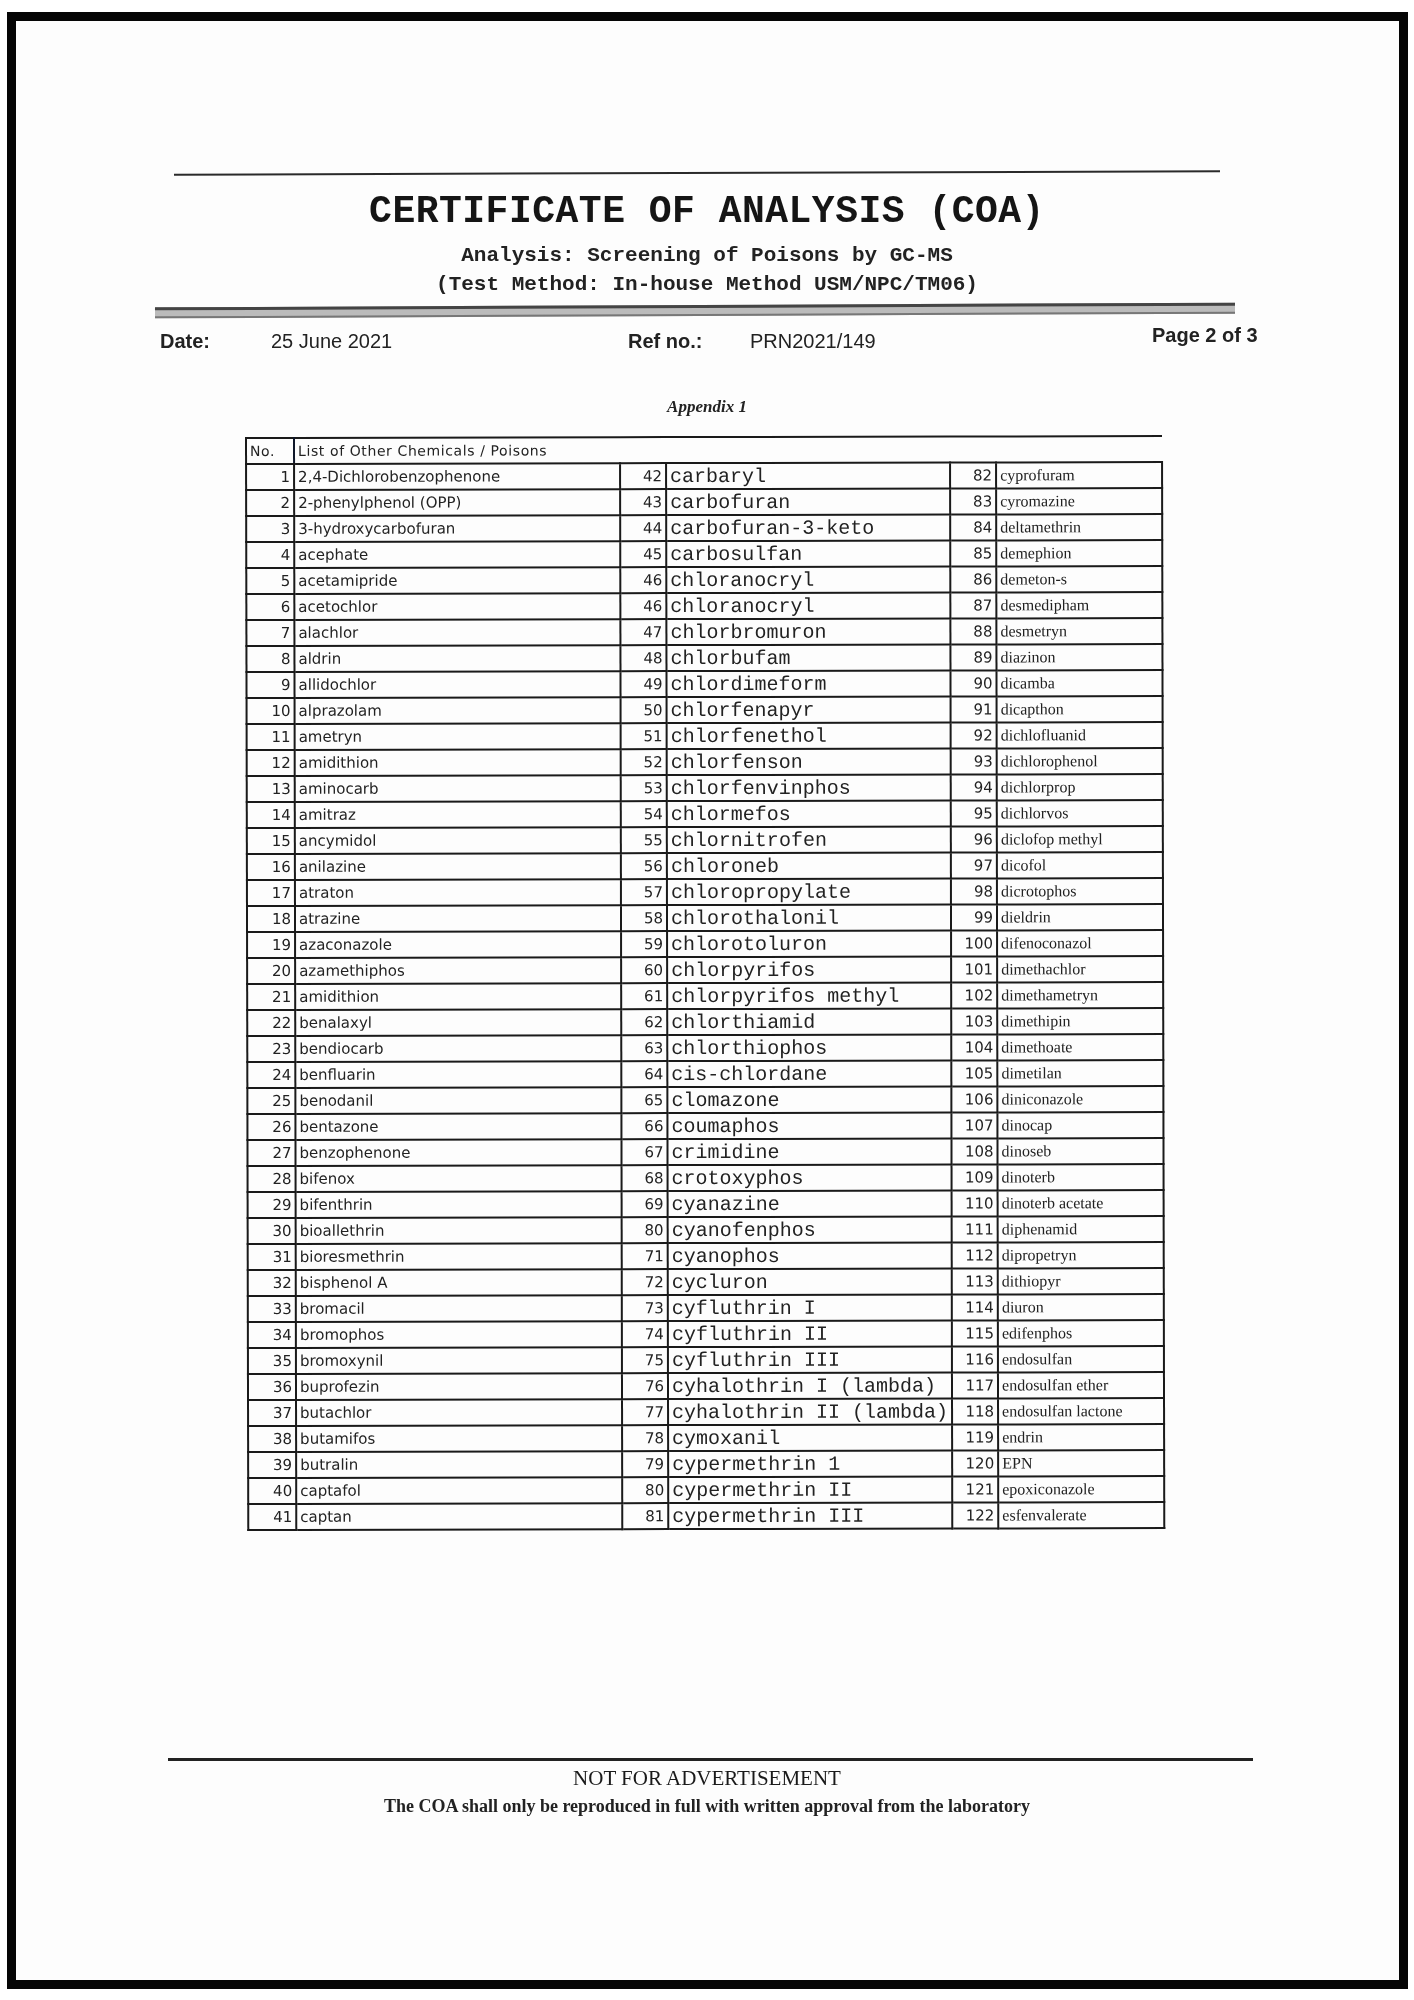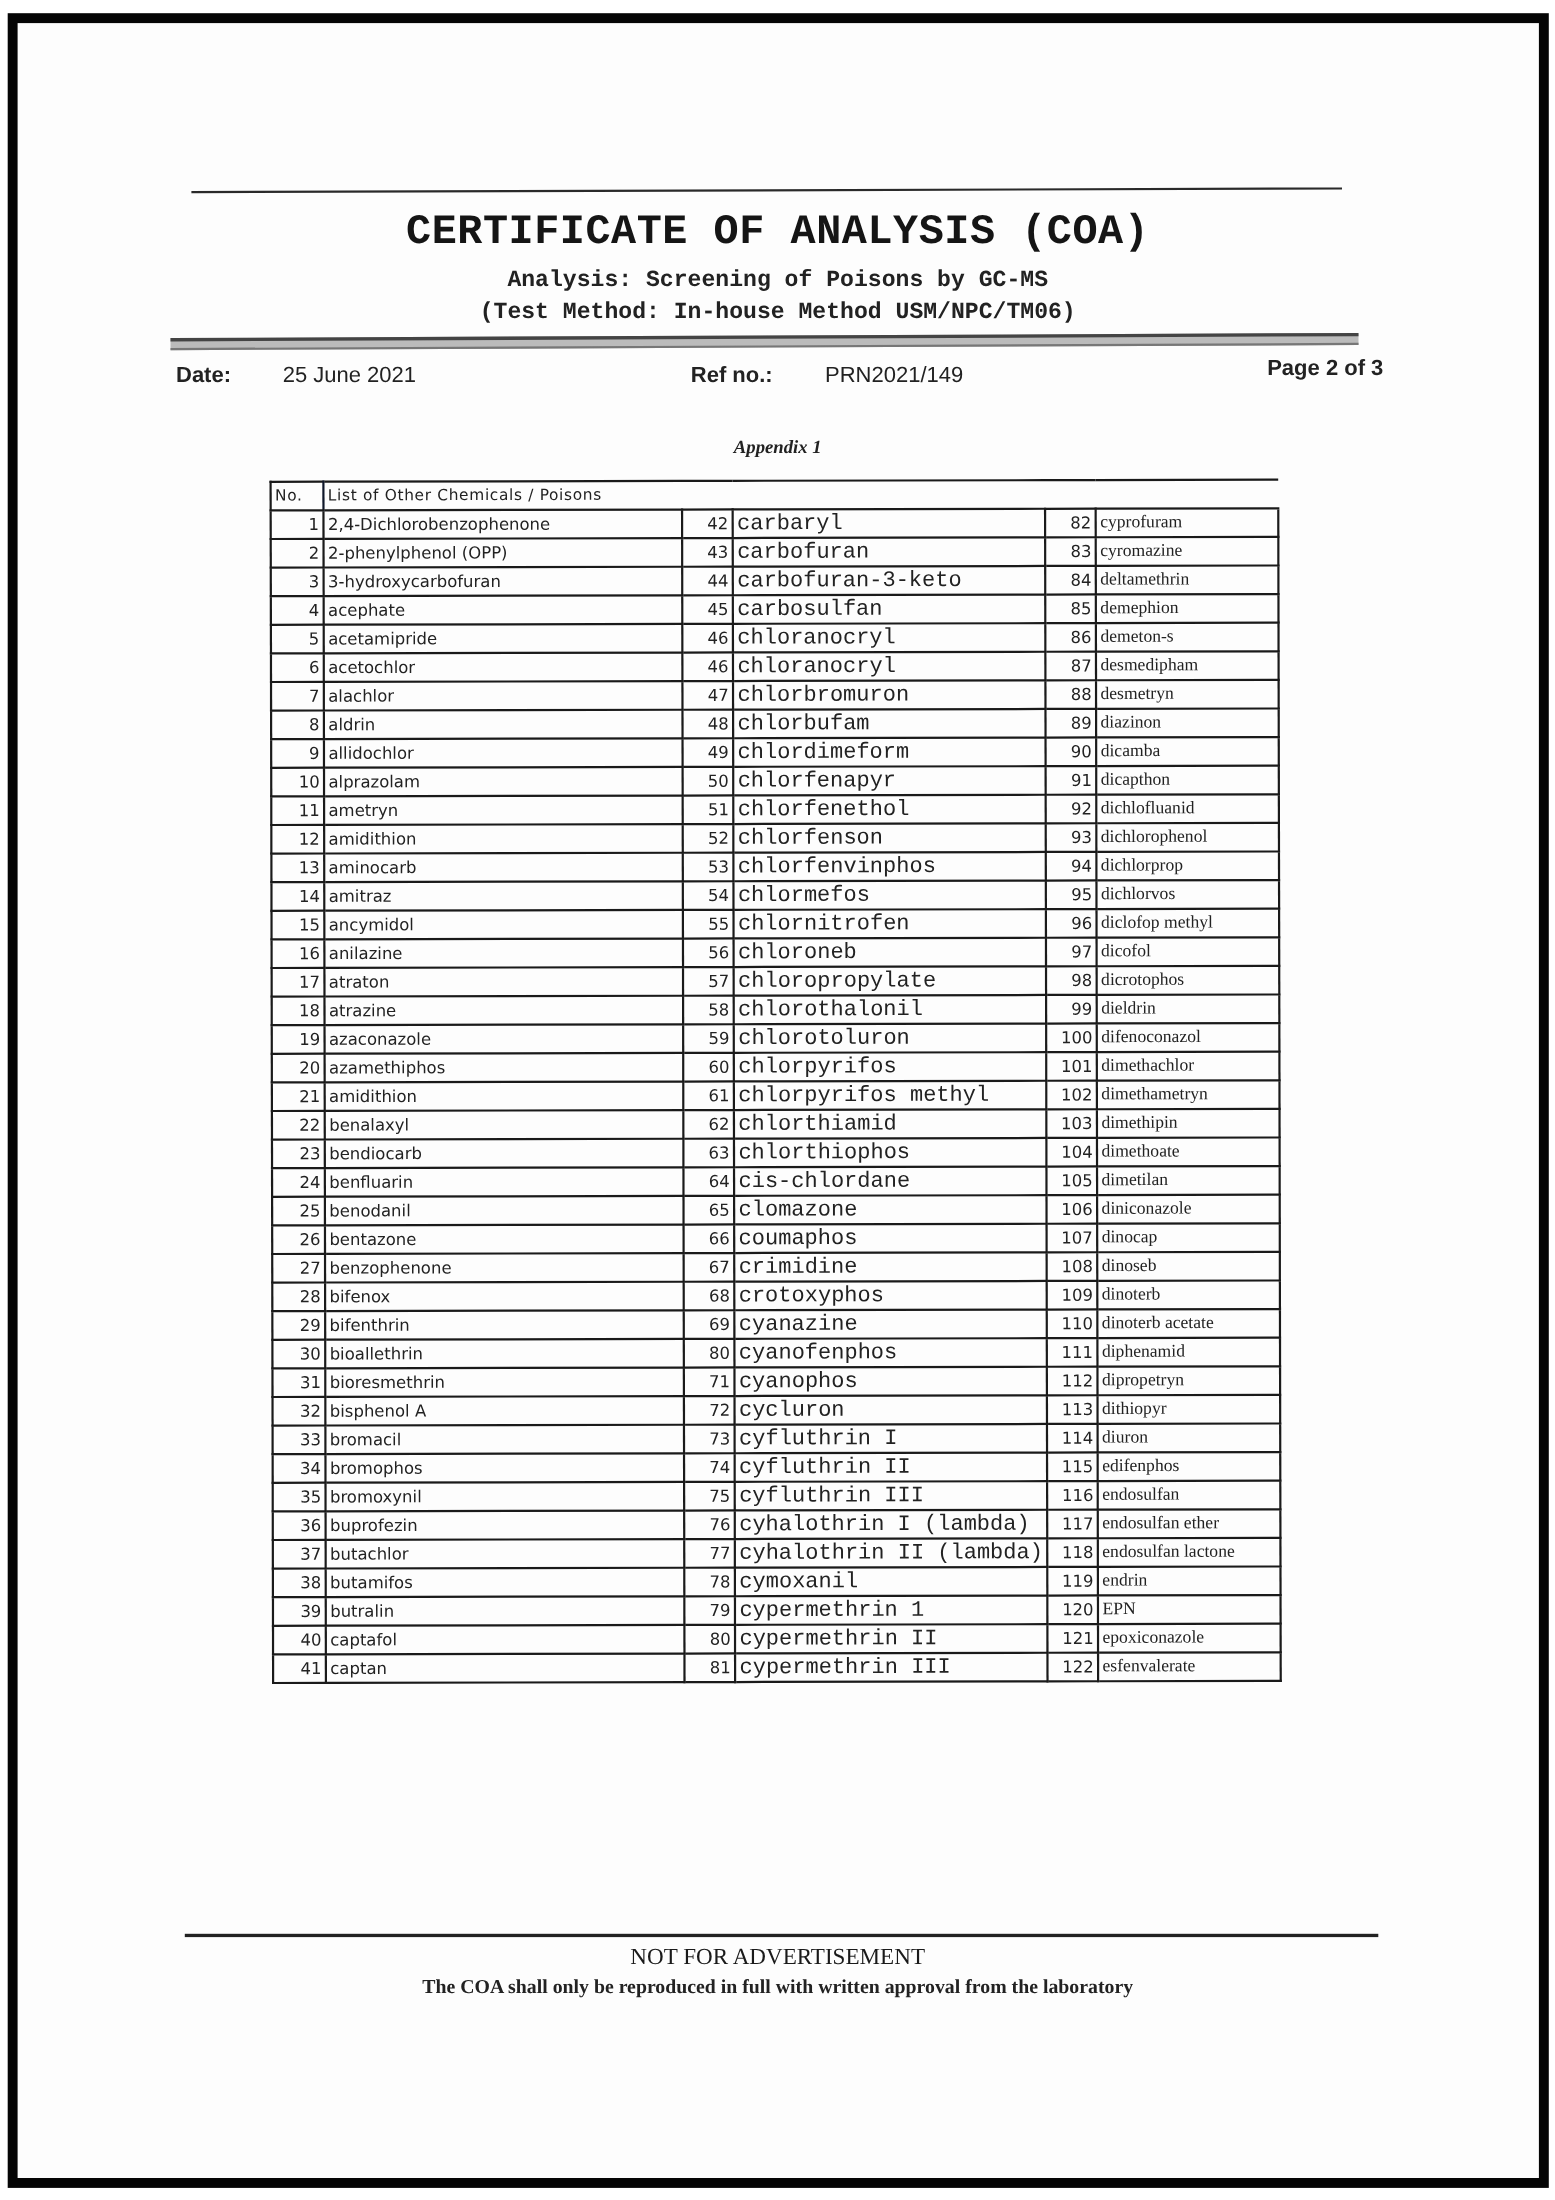--- a/index.html
+++ b/index.html
@@ -32,21 +32,21 @@
 
 <div class="frame"></div>
 
 <div class="rule-top"></div>
 <div class="title t1">CERTIFICATE OF ANALYSIS (COA)</div>
 <div class="title t2">Analysis: Screening of Poisons by GC-MS</div>
 <div class="title t3">(Test Method: In-house Method USM/NPC/TM06)</div>
 <div class="rule-double"></div>
 
 <div class="meta" style="left:160px;">Date:</div>
-<div class="meta val" style="left:257px;">25 June 2021</div>
+<div class="meta val" style="left:271px;">25 June 2021</div>
 <div class="meta" style="left:628px;">Ref no.:</div>
 <div class="meta val" style="left:750px;">PRN2021/149</div>
 <div class="meta" style="left:1152px; top:324px;">Page 2 of 3</div>
 
 <div class="appendix">Appendix 1</div>
 
 <table class="coa">
   <thead>
     <tr>
       <th class="no">No.</th>

